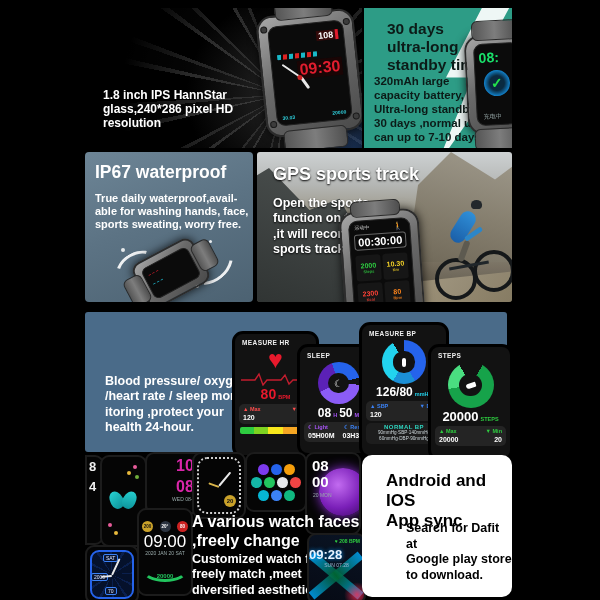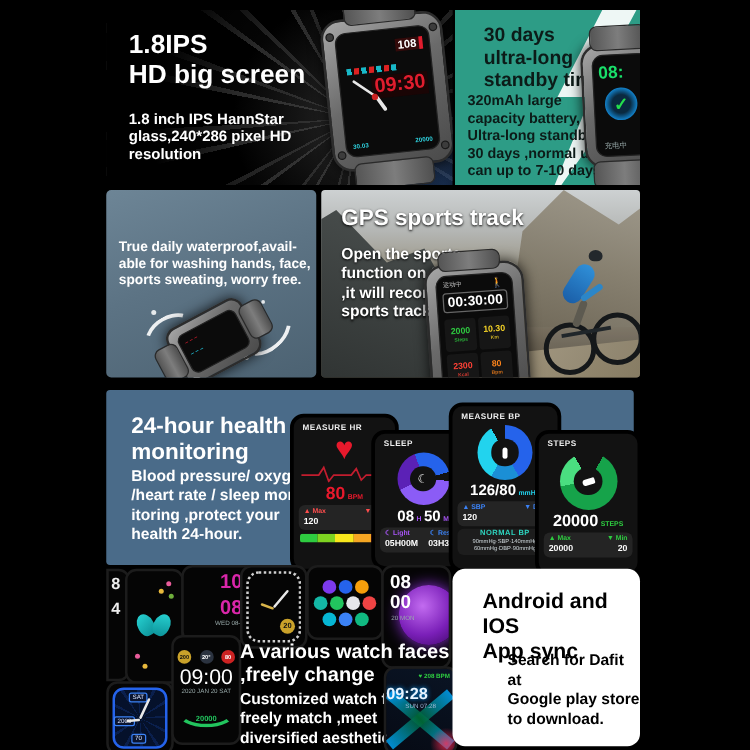--- a/index.html
+++ b/index.html
@@ -171,22 +171,20 @@
   .p-app-title{left:24px;top:16px;font-size:17px;line-height:1.18;color:#000;}
   .p-app-body{left:44px;top:66px;font-size:12.5px;line-height:1.25;color:#000;font-weight:bold;}
 </style>
 </head>
 <body>
 
 <div class="canvas">
 
   <section class="abs p-screen">
     <div class="abs p-screen-glow"></div>
-    <div class="abs t-white pre p-screen-title">1.8IPS
-HD big screen</div>
     <div class="abs t-white pre p-screen-body">1.8 inch IPS HannStar
 glass,240*286 pixel HD
 resolution</div>
     <div class="abs watch watch-hero">
       <div class="strap" style="left:18px;top:-14px;width:56px;height:16px;"></div>
       <div class="strap" style="left:14px;bottom:-18px;width:62px;height:20px;"></div>
       <div class="screw" style="left:2px;top:8px;"></div>
       <div class="screw" style="right:2px;top:8px;"></div>
       <div class="screw" style="left:2px;bottom:8px;"></div>
       <div class="screw" style="right:2px;bottom:8px;"></div>
@@ -222,20 +220,21 @@
         <div class="batt-time">08:</div>
         <div class="batt-ring">
             <span>✓</span>
           </div>
         <div class="batt-cap">充电中</div>
       </div>
     </div>
   </section>
 
   <section class="abs p-water">
+    <div class="abs t-white p-water-title">IP67 waterproof</div>
     <div class="abs t-white pre p-water-body">True daily waterproof,avail-
 able for washing hands, face,
 sports sweating, worry free.</div>
     <div class="splash" style="left:30px;top:100px;width:40px;height:30px;transform:rotate(-30deg);"></div>
     <div class="splash" style="left:100px;top:92px;width:44px;height:32px;transform:rotate(140deg);"></div>
     <div class="splash" style="left:60px;top:126px;width:50px;height:26px;transform:rotate(200deg);"></div>
     <div class="drop" style="left:36px;top:96px;width:4px;height:4px;"></div>
     <div class="drop" style="left:124px;top:88px;width:3px;height:3px;"></div>
     <div class="drop" style="left:110px;top:132px;width:4px;height:4px;"></div>
     <div class="drop" style="left:48px;top:138px;width:3px;height:3px;"></div>
@@ -289,22 +288,20 @@
           <div class="gps-cell gc-o">
               <span>80</span>
               <span class="u">Bpm</span>
             </div>
         </div>
       </div>
     </div>
   </section>
 
   <section class="abs p-health">
-    <div class="abs t-white pre p-health-title">24-hour health
-monitoring</div>
     <div class="abs t-white pre p-health-body">Blood pressure/ oxygen
 /heart rate / sleep mon-
 itoring ,protect your
 health 24-hour.</div>
   </section>
 
   <div class="mini scr-hr">
     <div class="mlabel">MEASURE HR</div>
     <div class="heart">♥</div>
     <svg class="ecg" width="70" height="14" viewBox="0 0 70 14">

